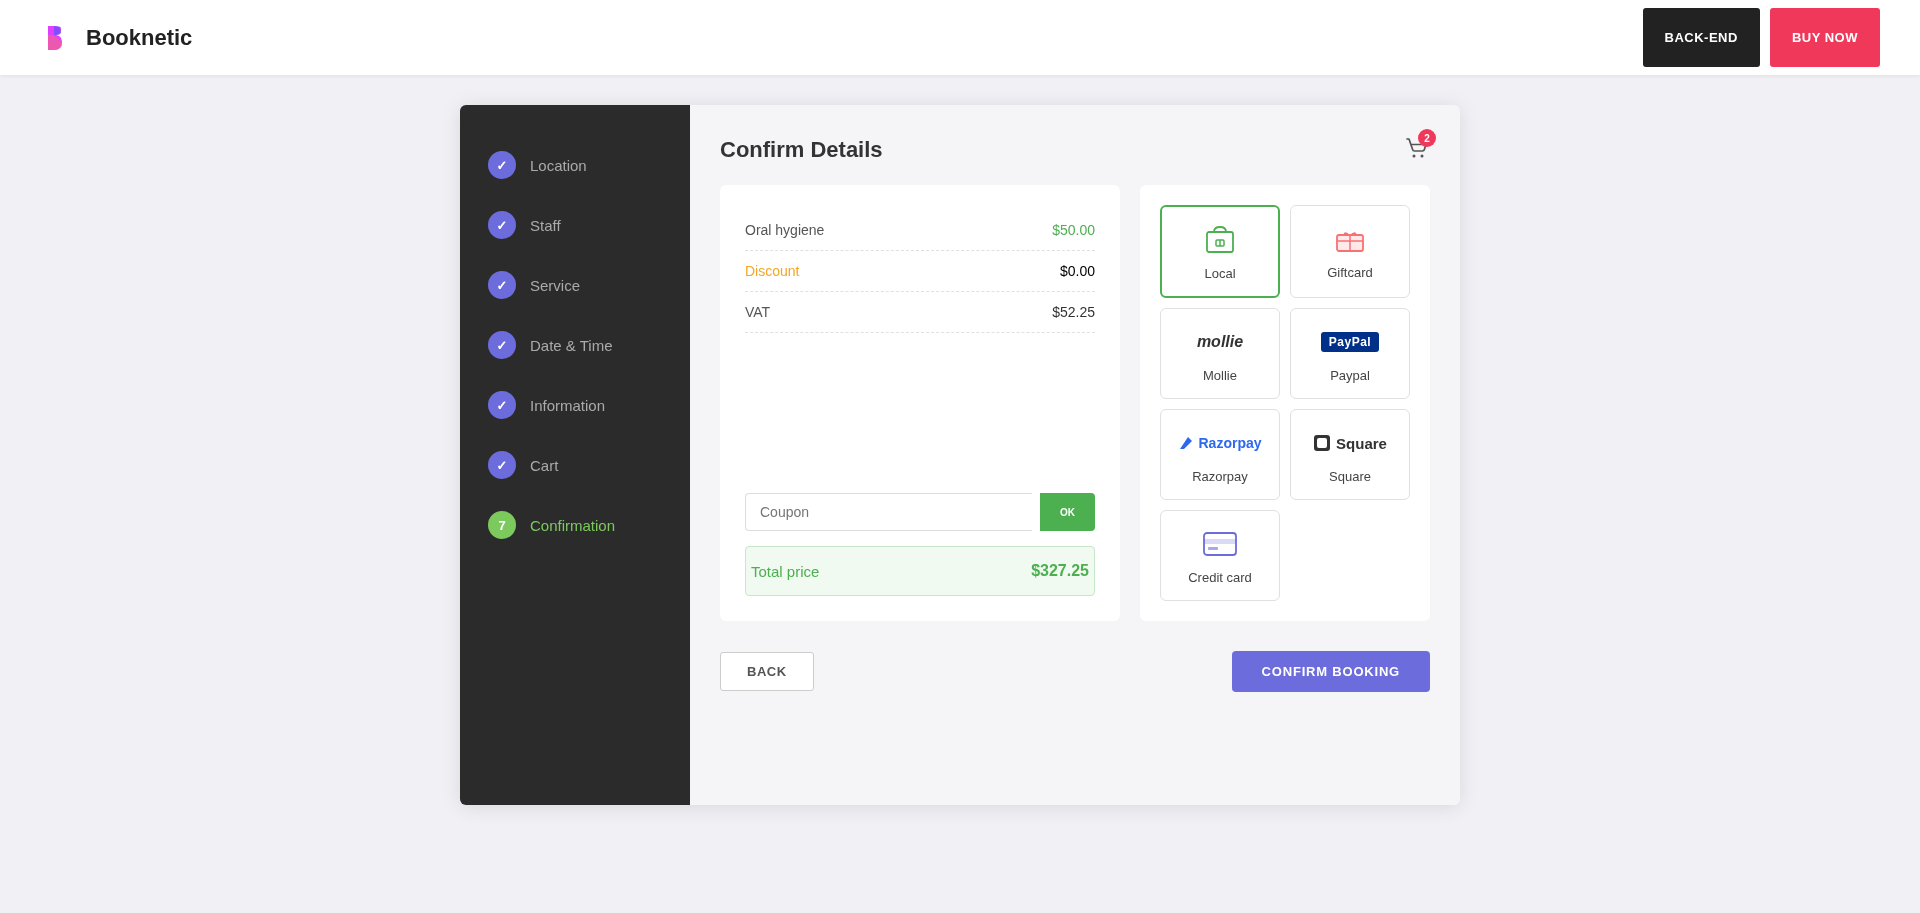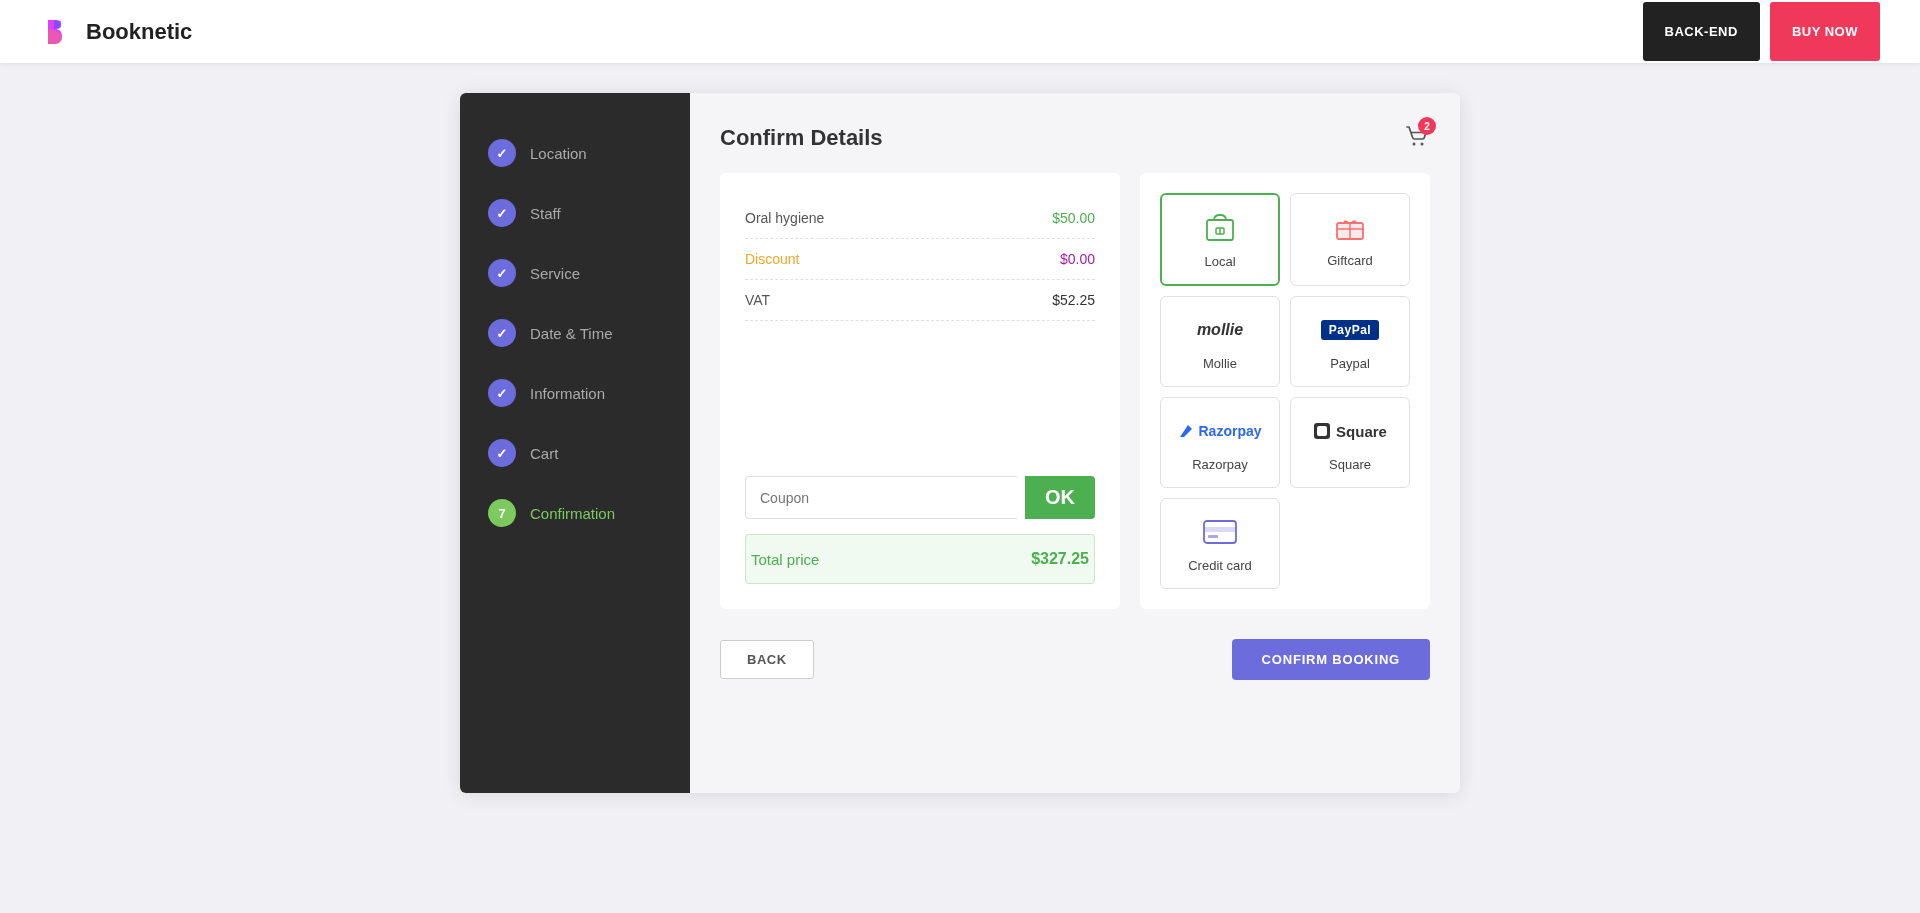--- a/index.html
+++ b/index.html
@@ -1,21 +1,21 @@
 <!DOCTYPE html>
 <html><head>
   <meta charset="utf-8">
   <style>
     * { box-sizing: border-box; margin: 0; padding: 0; }
     body { font-family: -apple-system, BlinkMacSystemFont, 'Segoe UI', sans-serif; background: #f0f0f5; min-height: 913px; }
 
     
     .header {
       background: #fff;
-      height: 63px;
+      height: 75px;
       display: flex;
       align-items: center;
       justify-content: space-between;
       padding: 0 40px;
       box-shadow: 0 1px 4px rgba(0,0,0,0.08);
     }
     .logo-area {
       display: flex;
       align-items: center;
       gap: 10px;
@@ -171,21 +171,21 @@
       padding: 12px 0;
       border-bottom: 1px dashed #e0e0e0;
       font-size: 14px;
     }
     .price-line:last-child {
       border-bottom: none;
     }
     .price-label { color: #555; }
     .price-value { font-weight: 500; color: #333; }
     .price-value.green { color: #4caf50; }
-    .price-value.orange { color: #a21caf; }
+    .price-value.orange { color: #000000; }
 
     .coupon-row {
       display: flex;
       margin-top: 20px;
       gap: 8px;
     }
     .coupon-input {
       flex: 1;
       border: 1px solid #ddd;
       border-right: none;
@@ -193,21 +193,21 @@
       font-size: 14px;
       border-radius: 4px 0 0 4px;
       outline: none;
       color: #999;
     }
     .coupon-btn {
       background: #4caf50;
       color: #fff;
       border: none;
       padding: 10px 20px;
-      font-size: 20px;
+      font-size: 10px;
       font-weight: 600;
       cursor: pointer;
       border-radius: 0 4px 4px 0;
     }
 
     .total-row {
       background: #f0faf0;
       border-radius: 4px;
       display: flex;
       justify-content: space-between;

